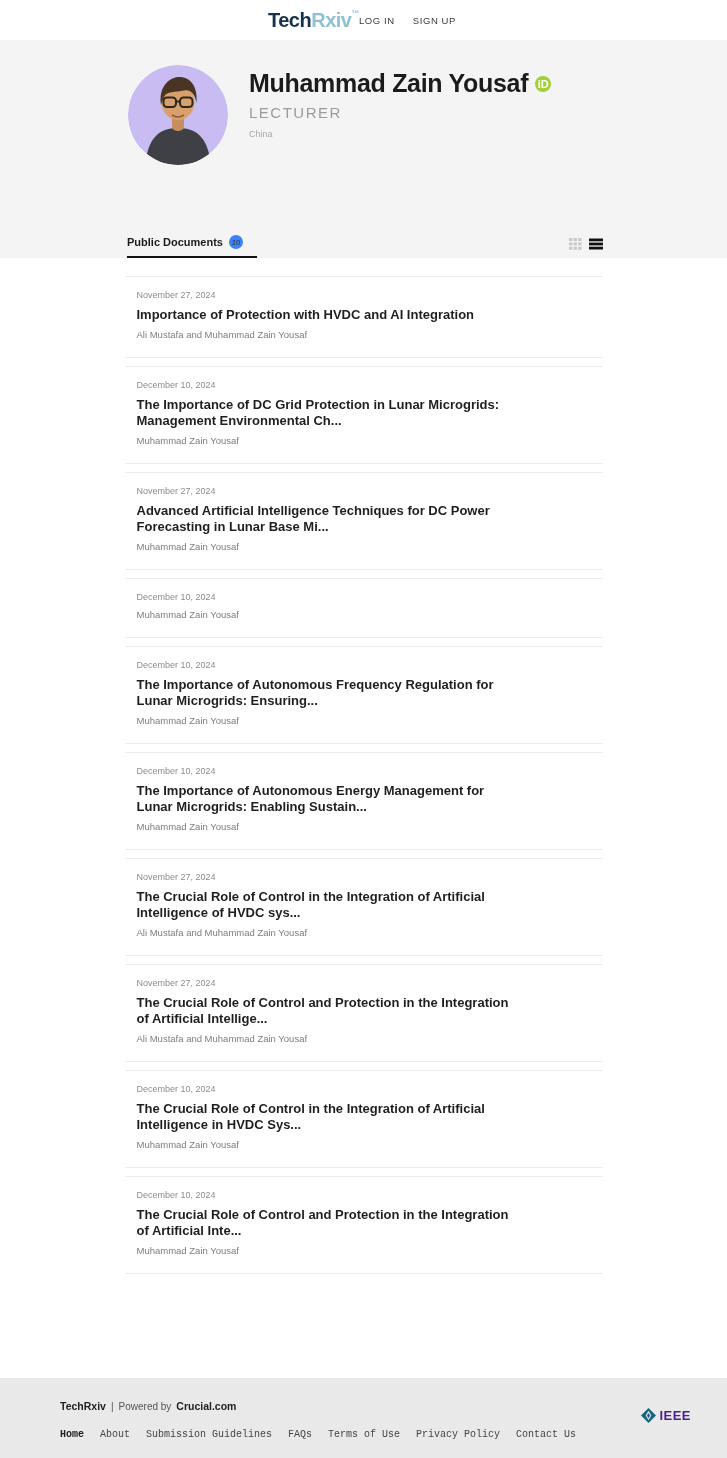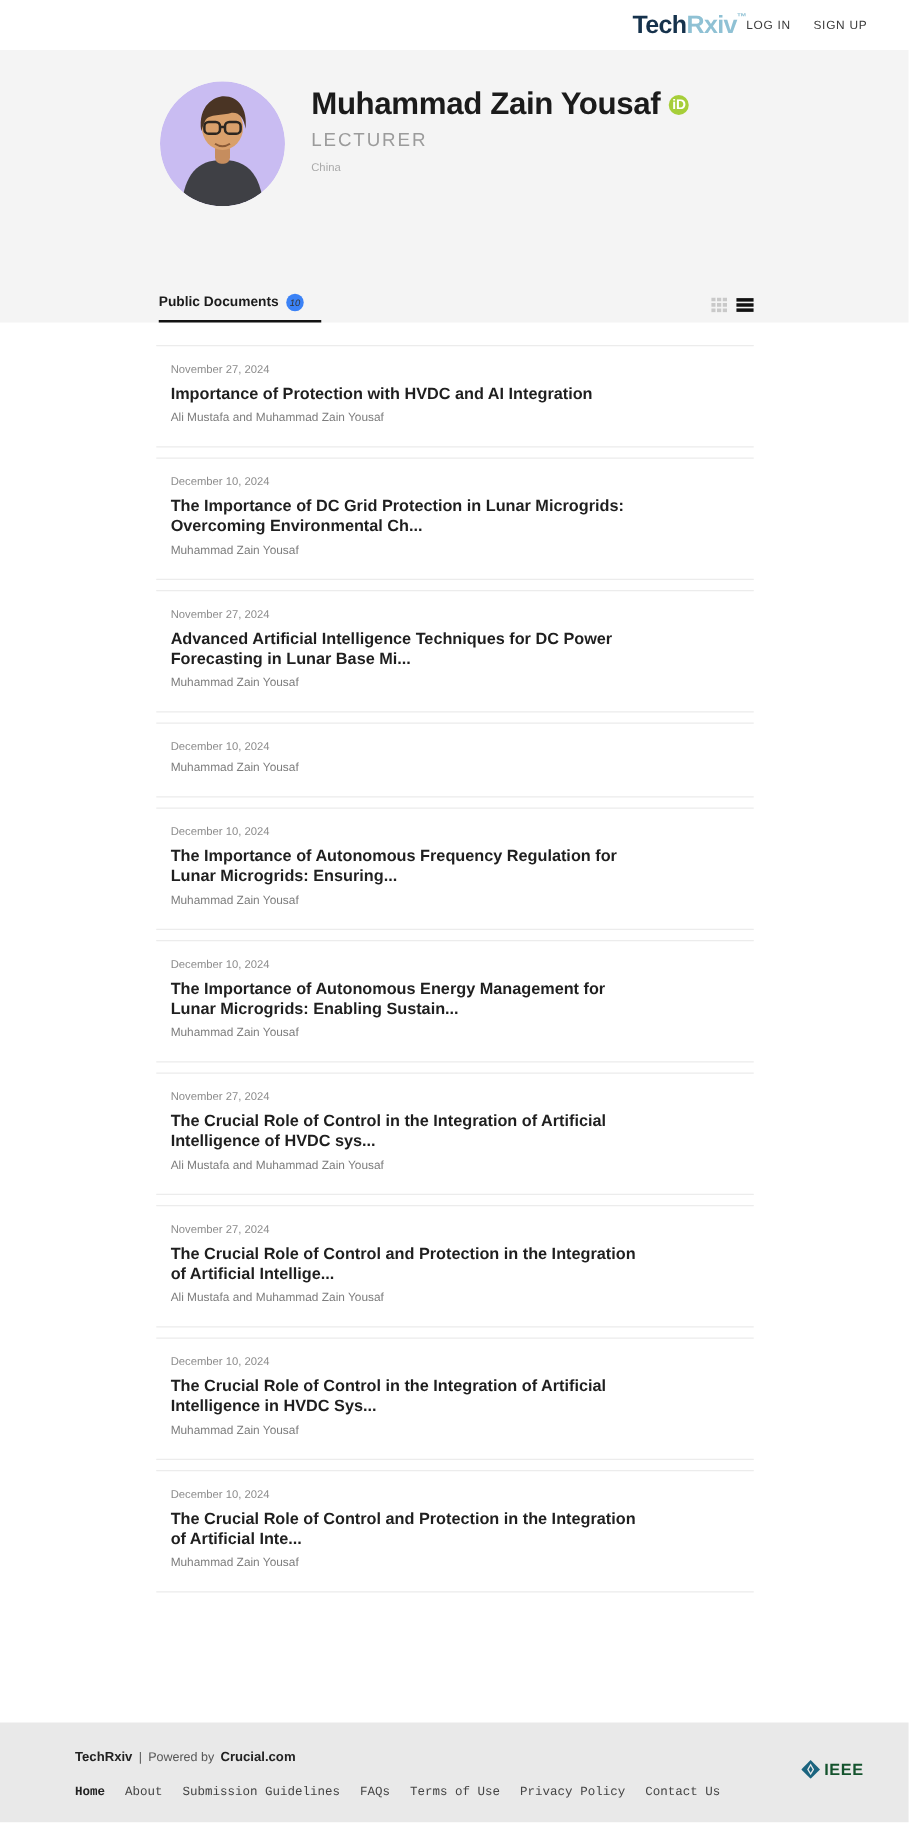--- a/index.html
+++ b/index.html
@@ -1,21 +1,21 @@
 <!DOCTYPE html>
 <html><head>
 <meta charset="utf-8">
 <style>
   * { margin:0; padding:0; box-sizing:border-box; }
   html,body { width:727px; background:#fff; font-family:"Liberation Sans", sans-serif; }
   body { min-height:1458px; display:flex; flex-direction:column; overflow:hidden; }
 
   
   .topnav { height:40px; background:#fff; display:flex; align-items:center;
-            justify-content:flex-end; padding:0 33px 0 30px; }
+            justify-content:center; padding:0 33px 0 30px; }
   .logo { font-size:20px; font-weight:bold; letter-spacing:-0.5px; cursor:pointer; white-space:nowrap; }
   .logo .t { color:#16324c; }
   .logo .r { color:#8fc1d4; font-weight:600; }
   .logo .tm { color:#8fc1d4; font-size:8px; vertical-align:top; }
   .nav-actions { display:flex; gap:18px; }
   .nav-link { font-size:9.5px; color:#3a3a3a; letter-spacing:0.6px; cursor:pointer; }
 
   
   .hero { background:#f4f4f4; height:218px; position:relative; padding:25px 0 0 128px; }
   .hero-top { display:flex; gap:21px; }
@@ -45,21 +45,21 @@
   .doc-date { font-size:9px; color:#8c8c8c; line-height:12px; margin-bottom:6px; }
   .doc-title { font-size:13px; font-weight:bold; color:#1f1f1f; line-height:16px;
                max-width:385px; margin-bottom:6px; }
   .doc-authors { font-size:9.5px; color:#7d7d7d; line-height:12px; }
 
   
   footer { margin-top:auto; background:#e9e9e9; height:80px; padding:22px 15px 0 60px; position:relative; }
   .brandline { font-size:10px; color:#555; display:flex; align-items:center; gap:5px; }
   .brandline .b { font-weight:bold; color:#222; font-size:10.5px; }
   .ieee { position:absolute; right:36px; top:30px; display:flex; align-items:center; gap:3px; cursor:pointer; }
-  .ieee-text { color:#14532d; font-weight:bold; font-size:13px; letter-spacing:0.5px; }
+  .ieee-text { color:#4c1d95; font-weight:bold; font-size:13px; letter-spacing:0.5px; }
   .flinks { display:flex; gap:16px; margin-top:17px; }
   .flink { font-size:10px; color:#444; cursor:pointer;font-family:Liberation Mono, monospace; }
   .flink.first { font-weight:bold; color:#222; }
 </style>
 </head>
 <body>
 
 <header class="topnav">
   <div class="logo">
     <span class="t">Tech</span><span class="r">Rxiv</span><span class="tm">™</span>
@@ -136,21 +136,21 @@
 
 <main class="list-wrap">
   <article class="doc-card">
     <div class="doc-date">November 27, 2024</div>
     <h2 class="doc-title">Importance of Protection with HVDC and AI Integration</h2>
     <div class="doc-authors">Ali Mustafa and Muhammad Zain Yousaf</div>
   </article>
 
   <article class="doc-card">
     <div class="doc-date">December 10, 2024</div>
-    <h2 class="doc-title">The Importance of DC Grid Protection in Lunar Microgrids: Overcoming Environmental Ch...</h2>
+    <h2 class="doc-title">The Importance of DC Grid Protection in Lunar Microgrids: Management Environmental Ch...</h2>
     <div class="doc-authors">Muhammad Zain Yousaf</div>
   </article>
 
   <article class="doc-card">
     <div class="doc-date">November 27, 2024</div>
     <h2 class="doc-title">Advanced Artificial Intelligence Techniques for DC Power Forecasting in Lunar Base Mi...</h2>
     <div class="doc-authors">Muhammad Zain Yousaf</div>
   </article>
 
   <article class="doc-card">

